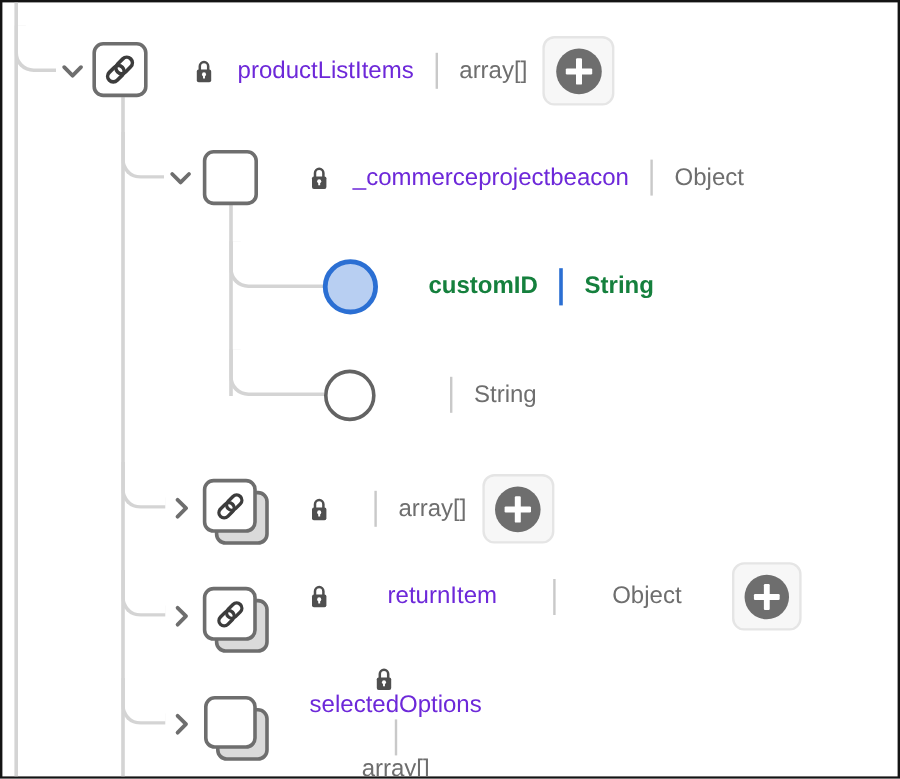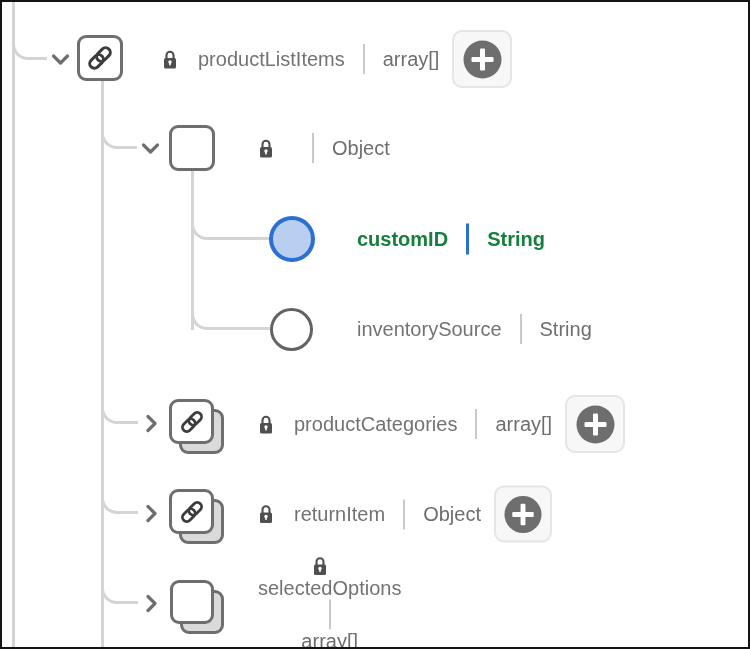--- a/index.html
+++ b/index.html
@@ -28,21 +28,21 @@
   }
   .stack .front{
     position:absolute;left:0;top:0;background:#fff;border:3.5px solid #6e6e6e;
     border-radius:9px;box-sizing:border-box;display:flex;align-items:center;justify-content:center;
   }
   .row{
     position:absolute;display:flex;align-items:center;transform:translateY(-50%);
     white-space:nowrap;
   }
   .lockwrap{flex:none;display:flex;margin-right:20px;}
-  .fname{font-size:20px;color:#737373;cursor:pointer;}
+  .fname{font-size:20px;color:#6d28d9;cursor:pointer;}
   .fdiv{width:2px;height:30px;background:#c9c9c9;margin:0 18px;flex:none;}
   .ftype{font-size:20px;color:#6e6e6e;text-align:right;}
   .row.selected .fname,.row.selected .ftype{color:#15803d;font-weight:700;}
   .row.selected .fdiv{background:#2b6fd3;width:3px;height:31px;}
   .addbtn{
     flex:none;margin-left:13px;width:60px;height:58px;background:#f7f7f7;
     border:2px solid #e5e5e5;border-radius:10px;display:flex;align-items:center;
     justify-content:center;cursor:pointer;padding:0;
   }
 </style>
@@ -156,58 +156,57 @@
 
   <div class="row" style="left:256px;top:146px;">
     <span class="lockwrap">
       <svg width="16" height="21" viewBox="0 0 16 21">
           <path d="M4.5 9.5 V6.2 a3.5 3.5 0 0 1 7 0 V9.5" fill="none" stroke="#4f4f4f" stroke-width="2.1"></path>
           <rect x="2" y="9" width="12" height="10.5" rx="1.6" fill="#4f4f4f"></rect>
           <circle cx="8" cy="13" r="1.7" fill="#fff"></circle>
           <rect x="7.2" y="13" width="1.6" height="3.4" fill="#fff"></rect>
         </svg>
     </span>
+    <span class="fname">_commerceprojectbeacon</span>
     <span class="fdiv"></span>
     <span class="ftype">Object</span>
   </div>
 
   <div class="row selected" style="left:355px;top:237px;">
     <span class="fname">customID</span>
     <span class="fdiv"></span>
     <span class="ftype">String</span>
   </div>
 
   <div class="row" style="left:355px;top:327px;">
-    <span class="fname">inventorySource</span>
     <span class="fdiv"></span>
     <span class="ftype">String</span>
   </div>
 
   <div class="row" style="left:256px;top:422px;">
     <span class="lockwrap">
       <svg width="16" height="21" viewBox="0 0 16 21">
           <path d="M4.5 9.5 V6.2 a3.5 3.5 0 0 1 7 0 V9.5" fill="none" stroke="#4f4f4f" stroke-width="2.1"></path>
           <rect x="2" y="9" width="12" height="10.5" rx="1.6" fill="#4f4f4f"></rect>
           <circle cx="8" cy="13" r="1.7" fill="#fff"></circle>
           <rect x="7.2" y="13" width="1.6" height="3.4" fill="#fff"></rect>
         </svg>
     </span>
-    <span class="fname">productCategories</span>
     <span class="fdiv"></span>
     <span class="ftype">array[]</span>
     <button class="addbtn">
       <svg width="41" height="41" viewBox="0 0 41 41">
           <circle cx="20.5" cy="20.5" r="19" fill="#6e6e6e"></circle>
           <rect x="9.5" y="18" width="22" height="5" rx="1" fill="#fff"></rect>
           <rect x="18" y="9.5" width="5" height="22" rx="1" fill="#fff"></rect>
         </svg>
     </button>
   </div>
 
-  <div class="row" style="left:256px;top:512px;">
+  <div class="row" style="left:256px;top:495px;gap:29px;">
     <span class="lockwrap">
       <svg width="16" height="21" viewBox="0 0 16 21">
           <path d="M4.5 9.5 V6.2 a3.5 3.5 0 0 1 7 0 V9.5" fill="none" stroke="#4f4f4f" stroke-width="2.1"></path>
           <rect x="2" y="9" width="12" height="10.5" rx="1.6" fill="#4f4f4f"></rect>
           <circle cx="8" cy="13" r="1.7" fill="#fff"></circle>
           <rect x="7.2" y="13" width="1.6" height="3.4" fill="#fff"></rect>
         </svg>
     </span>
     <span class="fname">returnItem</span>
     <span class="fdiv"></span>

